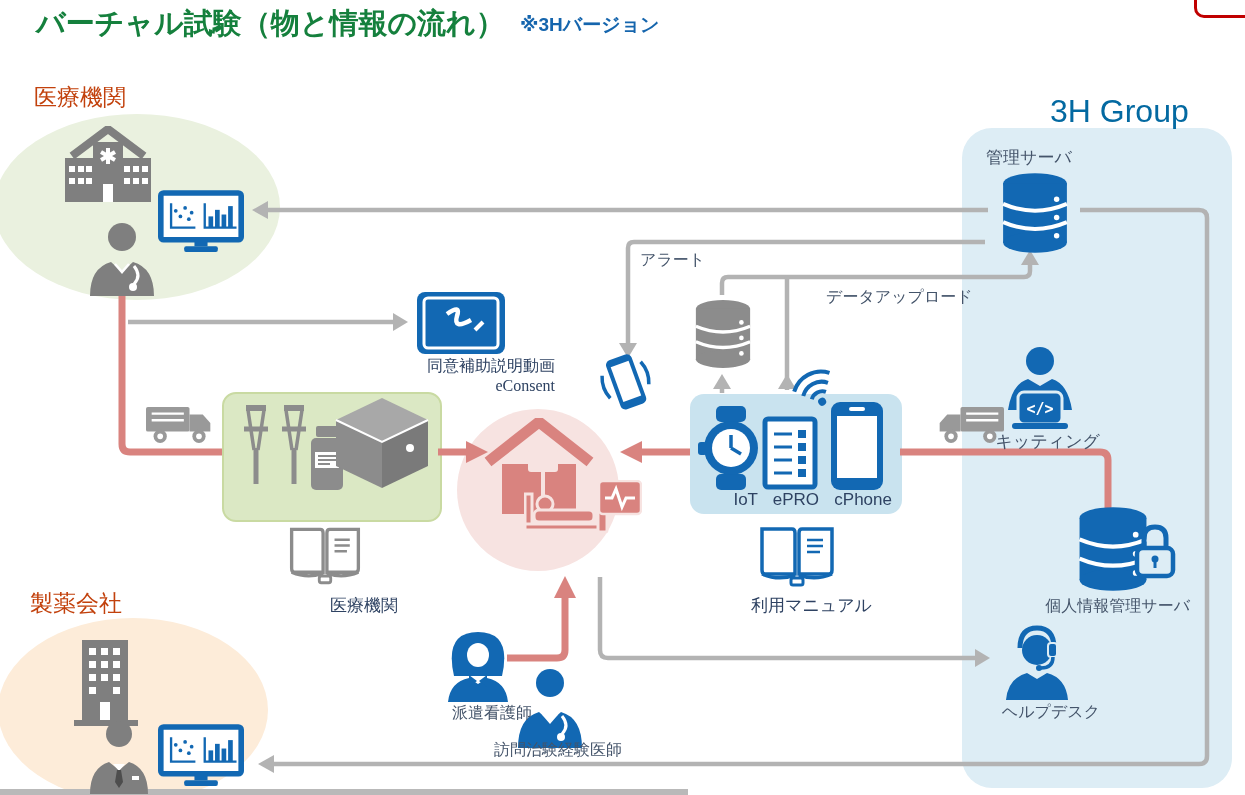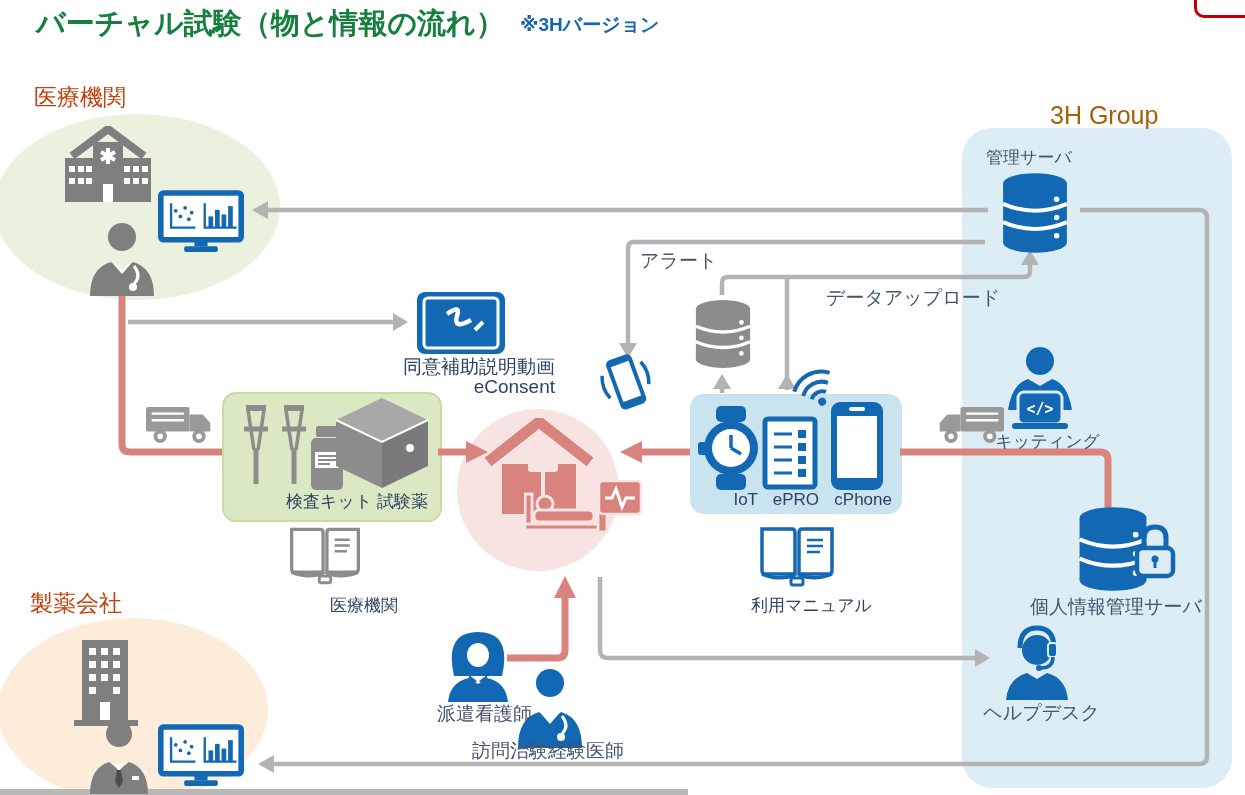--- a/index.html
+++ b/index.html
@@ -4,21 +4,21 @@
 <style>
   html,body{margin:0;padding:0;background:#fff;}
   #stage{position:relative;width:1245px;height:795px;background:#fff;overflow:hidden;
          font-family:"Liberation Sans","DejaVu Sans",sans-serif;}
   .abs{position:absolute;}
   .lbl{position:absolute;color:#44546a;white-space:nowrap;line-height:1.2;}
   .center{text-align:right;}
   .title{font-size:29px;font-weight:bold;color:#15803d;}
   .note{font-size:19px;font-weight:bold;color:#1565ad;margin-left:28px;}
   .zone-label{font-size:23px;color:#c2410c;}
-  .small{font-size:19px;}
+  .small{font-size:16px;font-family:Liberation Serif, serif;}
   .mid{font-size:17px;}
   .navy{color:#2e4262;}
   .icon-blue{color:#1268b3;}
   .icon-gray{color:#8c8c8c;}
   .icon-gray2{color:#999999;}
   .flip{transform:scaleX(-1);}
   .ellipse{border-radius:50%;}
 </style>
 </head>
 <body>
@@ -334,34 +334,33 @@
   </svg>
   <svg class="abs" style="left:158px;top:724px" width="86" height="64">
       <use href="#monitor"></use>
     </svg>
 
   <div class="lbl title" style="left:36px;top:6px">バーチャル試験（物と情報の流れ）</div>
   <div class="lbl note" style="left:492px;top:14px">※3Hバージョン</div>
 
   <div class="lbl zone-label" style="left:34px;top:84px">医療機関</div>
   <div class="lbl zone-label" style="left:30px;top:590px">製薬会社</div>
-  <div class="lbl" style="left:1050px;top:100px;font-size:25px;color:#a16207">3H Group</div>
+  <div class="lbl" style="left:1050px;top:92px;font-size:32px;color:#0369a1">3H Group</div>
 
   <div class="lbl mid" style="left:986px;top:148px">管理サーバ</div>
   <div class="lbl mid center" style="left:980px;top:432px;width:120px">キッティング</div>
   <div class="lbl small center" style="left:1030px;top:596px;width:160px">個人情報管理サーバ</div>
   <div class="lbl small center" style="left:975px;top:702px;width:125px">ヘルプデスク</div>
 
   <div class="lbl small center navy" style="left:365px;top:356px;width:190px">同意補助説明動画</div>
   <div class="lbl small center navy" style="left:365px;top:376px;width:190px">eConsent</div>
 
   <div class="lbl small" style="left:640px;top:250px">アラート</div>
   <div class="lbl small" style="left:826px;top:287px">データアップロード</div>
 
-  <div class="lbl mid center navy" style="left:232px;top:492px;width:196px">検査キット 試験薬</div>
   <div class="lbl mid center navy" style="left:252px;top:596px;width:146px">医療機関</div>
   <div class="lbl mid center navy" style="left:722px;top:596px;width:150px">利用マニュアル</div>
 
   <div class="lbl mid center navy" style="left:700px;top:490px;width:58px">IoT</div>
   <div class="lbl mid center navy" style="left:761px;top:490px;width:58px">ePRO</div>
   <div class="lbl mid center navy" style="left:824px;top:490px;width:68px">cPhone</div>
 
   <div class="lbl small center" style="left:420px;top:703px;width:112px">派遣看護師</div>
   <div class="lbl small center" style="left:472px;top:740px;width:150px">訪問治験経験医師</div>
 

